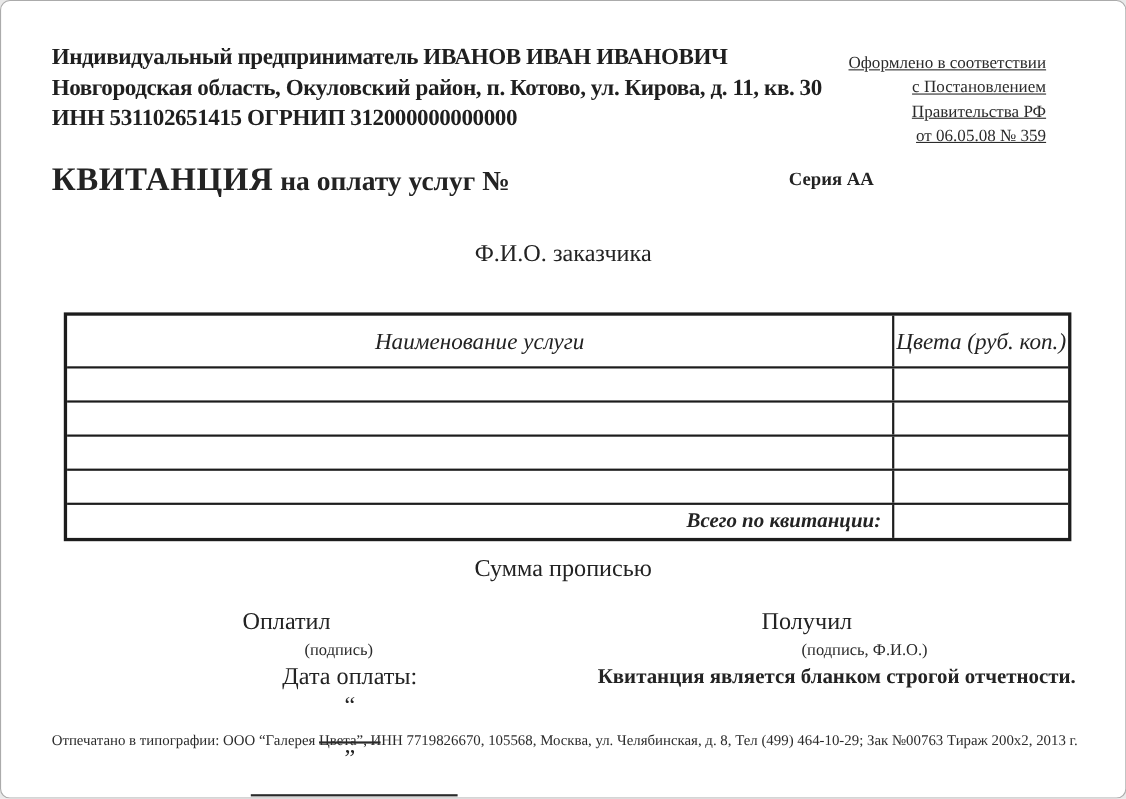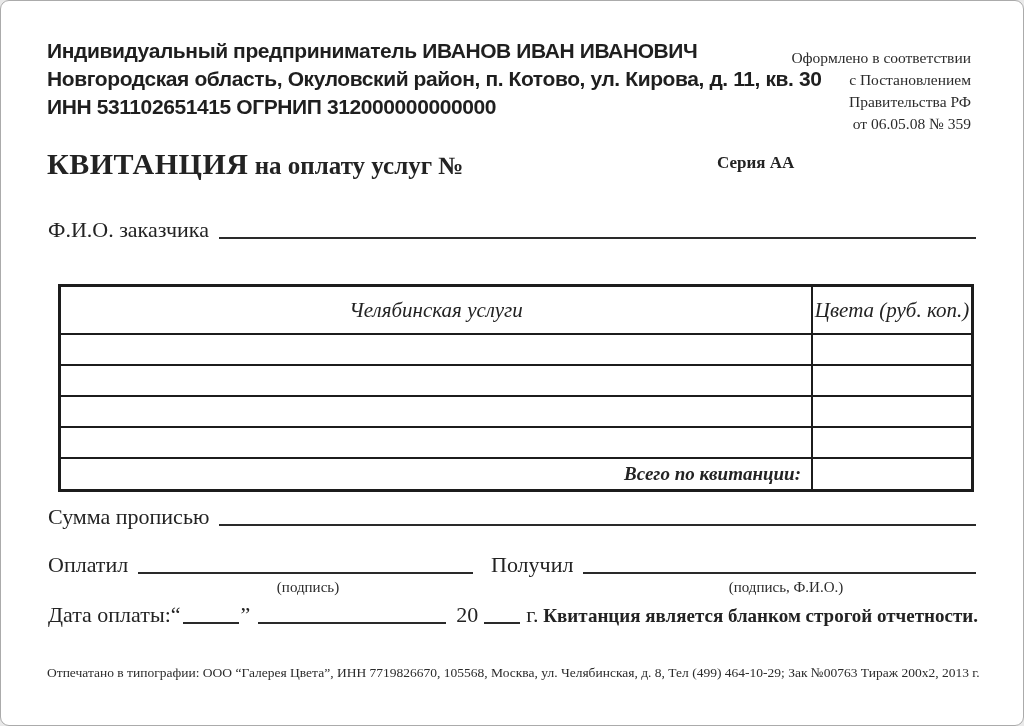--- a/index.html
+++ b/index.html
@@ -12,45 +12,45 @@
     border-radius: 9px;
     box-sizing: border-box;
     overflow: hidden;
     color: #232323;
     font-family: "Liberation Serif", serif;
   }
 
   
   .issuer {
     position: absolute; left: 46px; top: 36px;
-    font-family: Liberation Sans, sans-serif;
+    font-family: Liberation Serif, serif;
     font-weight: bold; font-size: 21px; line-height: 28px;
     letter-spacing: -0.4px; color: #1f1f1f; white-space: nowrap;
   }
 
   
   .regulation {
-    position: absolute; right: 52px; top: 46px;
-    text-align: right; font-size: 15.5px; line-height: 22px; color: #2b2b2b;
+    position: absolute; right: 72px; top: 46px;
+    text-align: right; font-size: 15.5px; line-height: 22px; color: #2b2b2b; text-decoration: underline;
   }
 
   
   .title-main {
     position: absolute; left: 46px; top: 146px;
     font-weight: bold; white-space: nowrap;
   }
   .title-word { font-size: 30px; letter-spacing: 0.5px; }
   .title-rest { font-size: 25px; }
   .title-series {
     position: absolute; left: 716px; top: 152px;
     font-weight: bold; font-size: 17px; white-space: nowrap;
   }
 
   
-  .line-row { display: flex; align-items: flex-start; }
+  .line-row { display: flex; align-items: center; flex-direction: column; }
   .line-row .lbl { font-size: 22px; white-space: nowrap; }
   .blank {
     border-bottom: 2px solid #2a2a2a;
     height: 20px; margin-bottom: 2px;
   }
   .blank.grow { flex: 1; margin-left: 10px; }
 
   .fio-row   { position: absolute; left: 47px; top: 216px; width: 928px; }
   .words-row { position: absolute; left: 47px; top: 503px; width: 928px; }
 
@@ -129,21 +129,21 @@
   </div>
   <div class="title-series">Серия АА</div>
 
   <div class="line-row fio-row">
     <span class="lbl">Ф.И.О. заказчика</span>
     <span class="blank grow"></span>
   </div>
 
   <div class="svc-table">
     <div class="t-header">
-      <div class="t-cell t-name">Челябинская услуги</div>
+      <div class="t-cell t-name">Наименование услуги</div>
       <div class="t-cell t-sum">Цвета (руб. коп.)</div>
     </div>
     <div id="svc-rows">
         <div class="t-row">
           <div class="t-cell t-name"></div>
           <div class="t-cell t-sum"></div>
         </div>
         <div class="t-row">
           <div class="t-cell t-name"></div>
           <div class="t-cell t-sum"></div>

